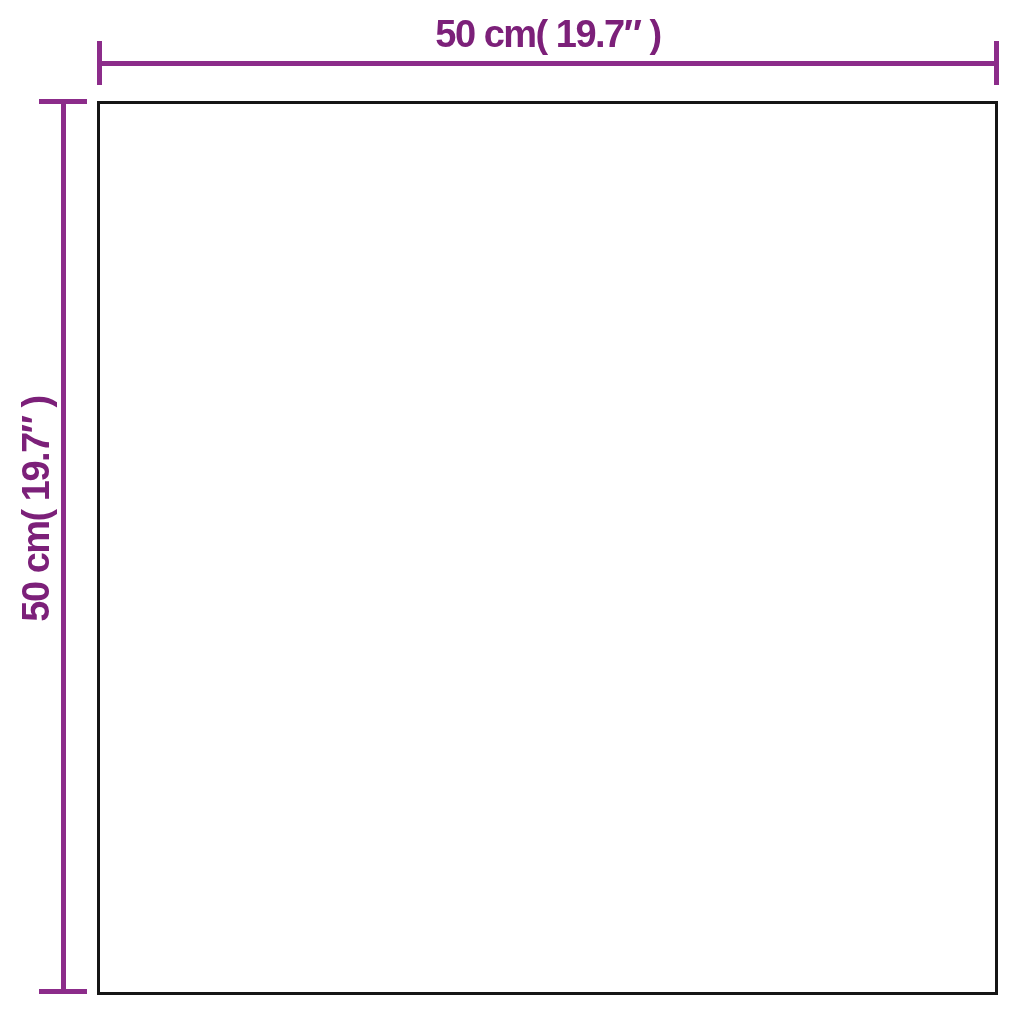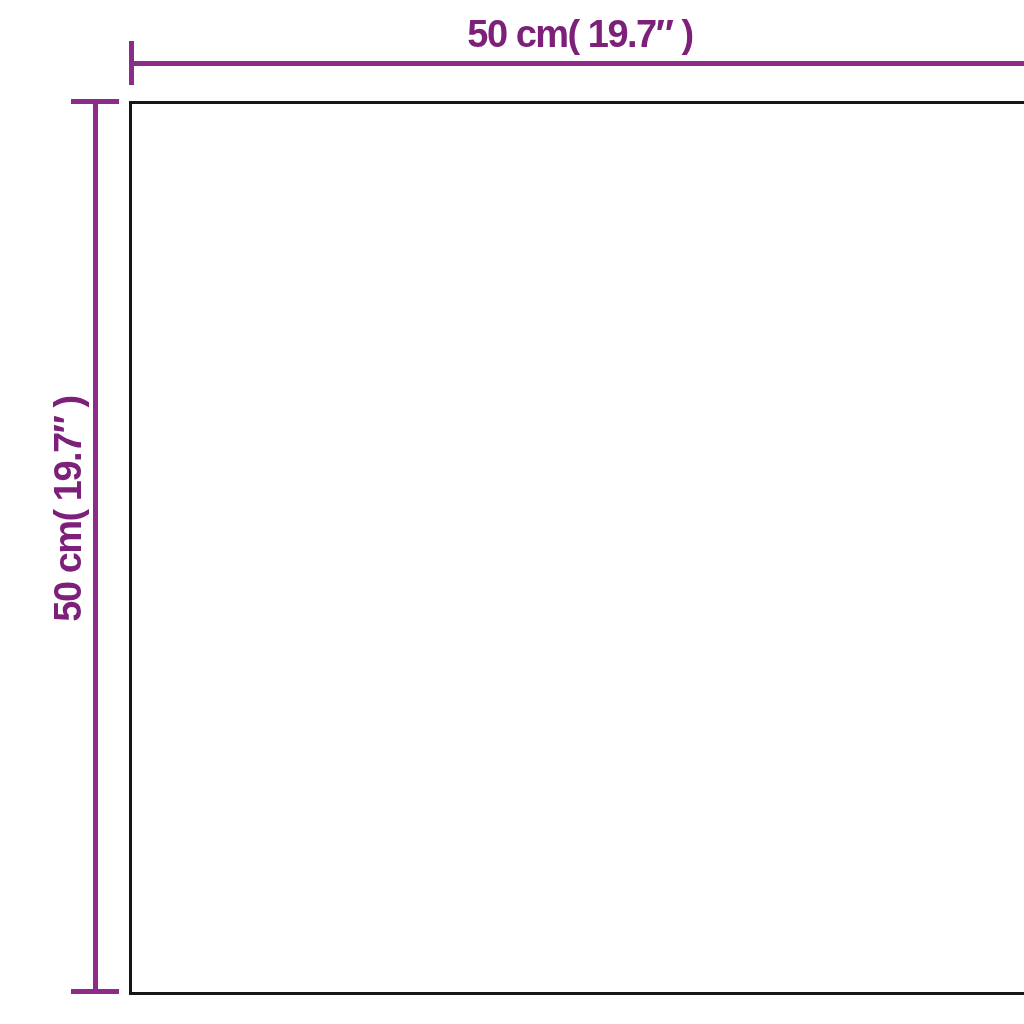--- a/index.html
+++ b/index.html
@@ -16,21 +16,20 @@
     width: 1024px;
     height: 1024px;
     background: var(--background);
     overflow: hidden;
     position: relative;
     font-family: "Liberation Sans", sans-serif;
   }
   .canvas {
     position: absolute;
     inset: 0;
-    margin-left: 32px;
   }
   
   .square {
     position: absolute;
     left: 97px;
     top: 101px;
     width: 901px;
     height: 894px;
     box-sizing: border-box;
     border: 3px solid var(--outline);

